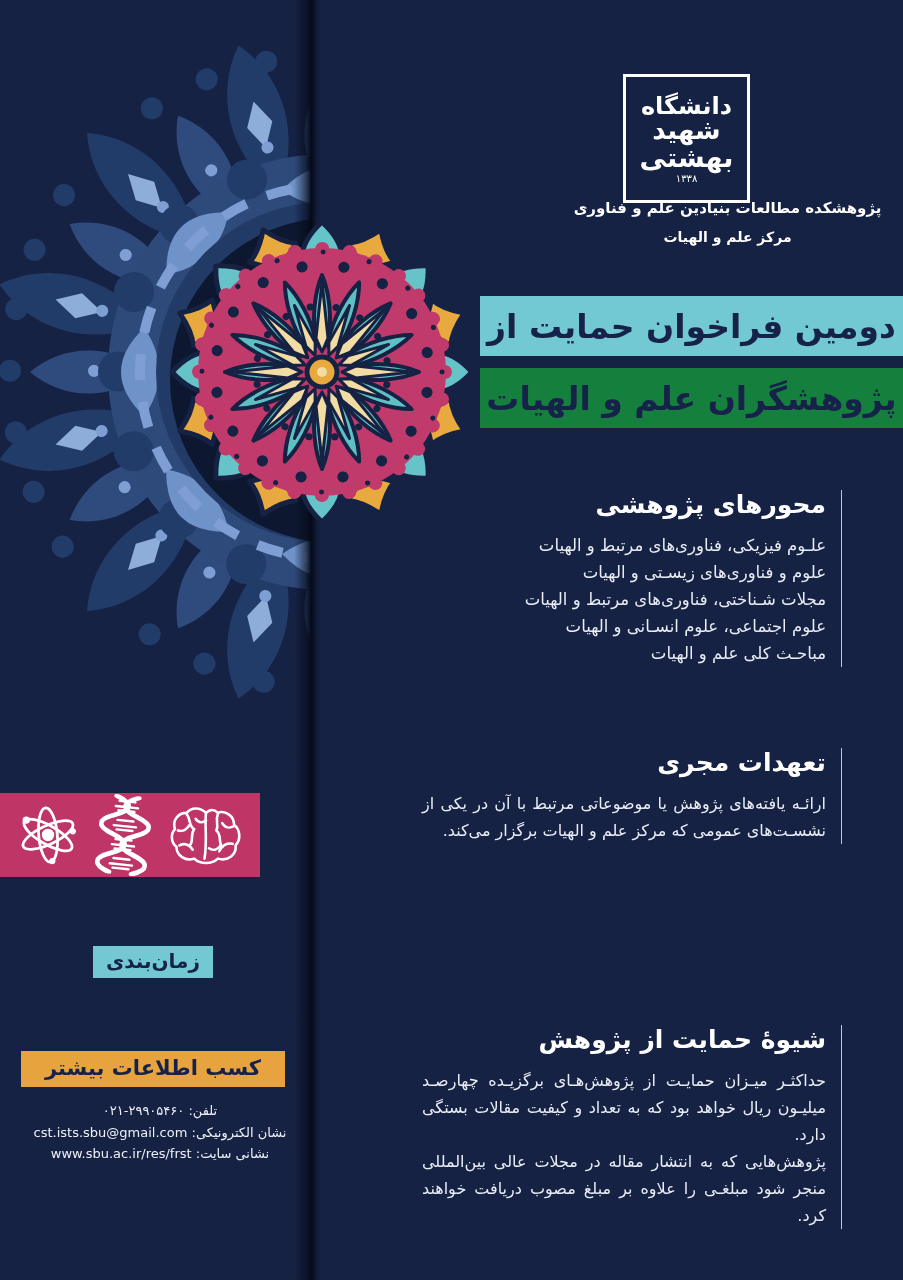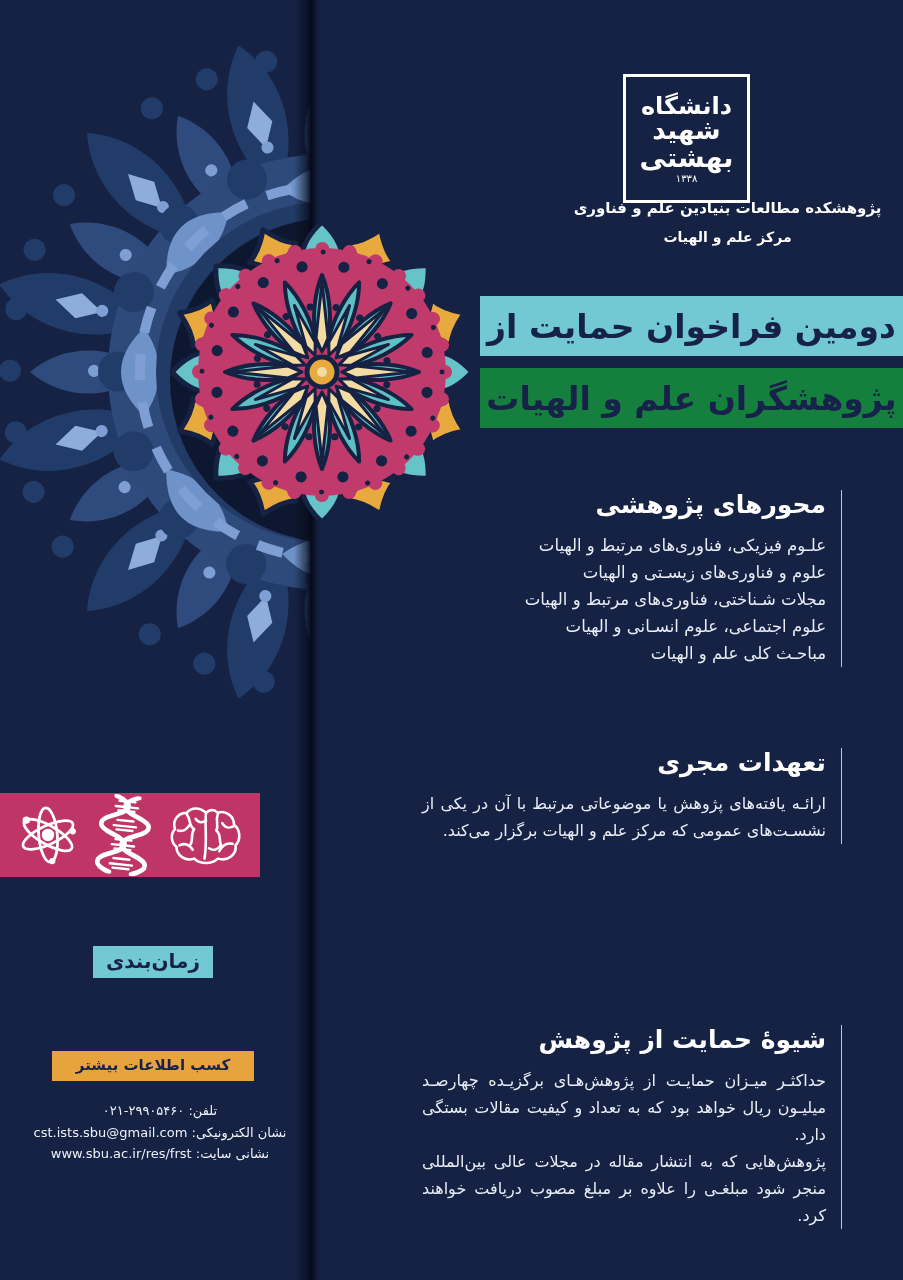--- a/index.html
+++ b/index.html
@@ -57,21 +57,21 @@
   
   .pink-banner{
     position:absolute;top:793px;left:0;width:260px;height:84px;background:#be3566;
     display:flex;align-items:center;justify-content:space-around;padding:0 8px;
   }
   .pink-banner svg{display:block;}
   
   .badge-row{position:absolute;left:0;width:306px;display:flex;justify-content:center;}
   .badge{font-weight:bold;color:#16224a;display:inline-block;}
   .badge.cyan{background:#72c9d4;font-size:20px;padding:3px 13px 5px;}
-  .badge.orange{background:#e7a33e;font-size:15px;padding:5px 24px 7px;}
+  .badge.orange{background:#e7a33e;font-size:21px;padding:5px 24px 7px;}
   .badge-schedule{top:922px;margin-top:24px;}
   .badge-contact{top:1051px;}
   .schedule-list{
     position:absolute;top:962px;left:2px;width:364px;text-align:center;
     color:#eef1f7;font-size:13.5px;line-height:22.5px;
   }
   .contact-list{
     position:absolute;top:1100px;left:0;width:320px;text-align:center;
     color:#eef1f7;font-size:13px;line-height:21.5px;
   }

